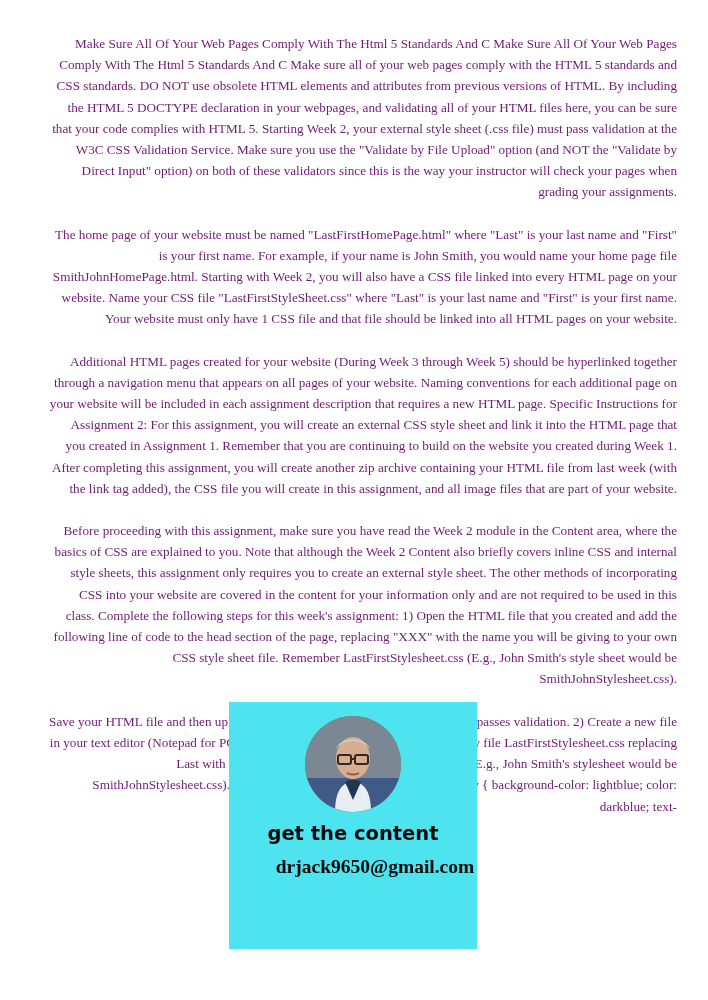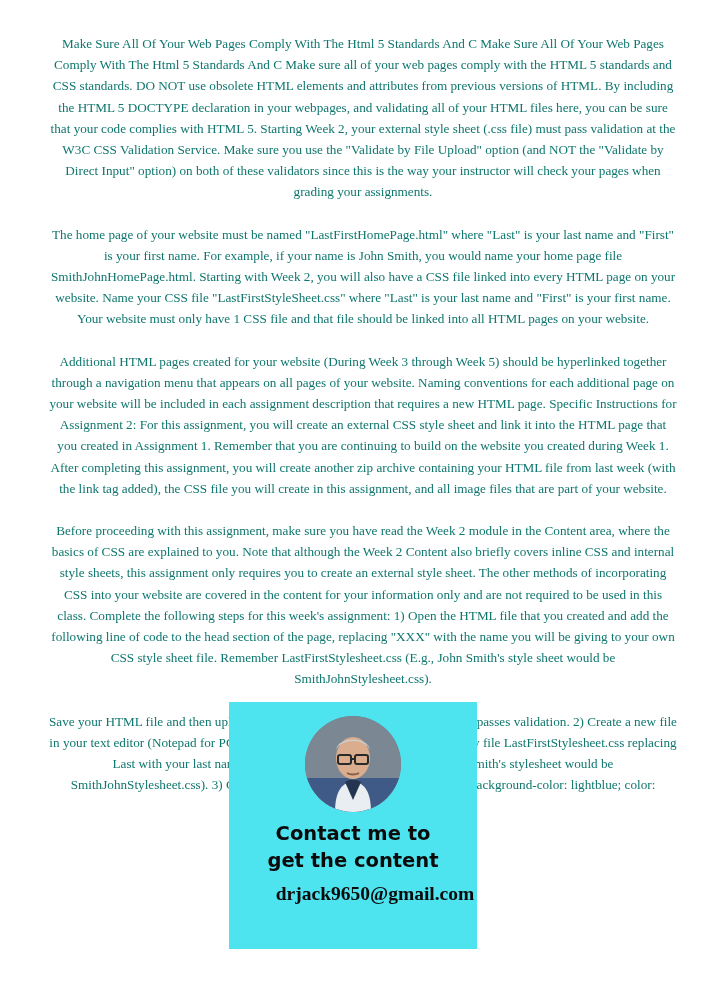--- a/index.html
+++ b/index.html
@@ -26,22 +26,22 @@
   .doc-body {
     position: absolute;
     left: 49px;
     top: 33px;
     width: 628px;
   }
   .para {
     font-size: 13.2px;
     line-height: 21.2px;
     margin: 0 0 21px 0;
-    text-align: center;
-    color: #0f766e;
+    text-align: right;
+    color: #701a75;
   }
   .para:last-child {
     margin-bottom: 0;
   }
   
   .overlay-card {
     position: absolute;
     left: 229px;
     top: 702px;
     width: 248px;
@@ -116,19 +116,18 @@
         <path d="M40 66 L48 84 L56 66 L52 64 L44 64 Z" fill="#24364f"></path>
         <ellipse cx="48" cy="42" rx="17" ry="21" fill="#d9ad8e"></ellipse>
         <path d="M31 34 C33 20 63 20 65 34 C63 28 55 25 48 25 C41 25 33 28 31 34 Z" fill="#cfcfcf"></path>
         <rect x="33" y="39" width="13" height="9" rx="2" fill="none" stroke="#2a2a2a" stroke-width="2"></rect>
         <rect x="50" y="39" width="13" height="9" rx="2" fill="none" stroke="#2a2a2a" stroke-width="2"></rect>
         <line x1="46" y1="43" x2="50" y2="43" stroke="#2a2a2a" stroke-width="2"></line>
         <path d="M42 57 C45 59 51 59 54 57" stroke="#8a5f48" stroke-width="2" fill="none"></path>
       </svg>
     </div>
     <div class="overlay-text">
-      <span class="overlay-line1">Contact me to</span>
       <span class="overlay-line2">get the content</span>
       <span class="overlay-email">drjack9650@gmail.com</span>
     </div>
   </div>
 
 </div>
 
 </body></html>

